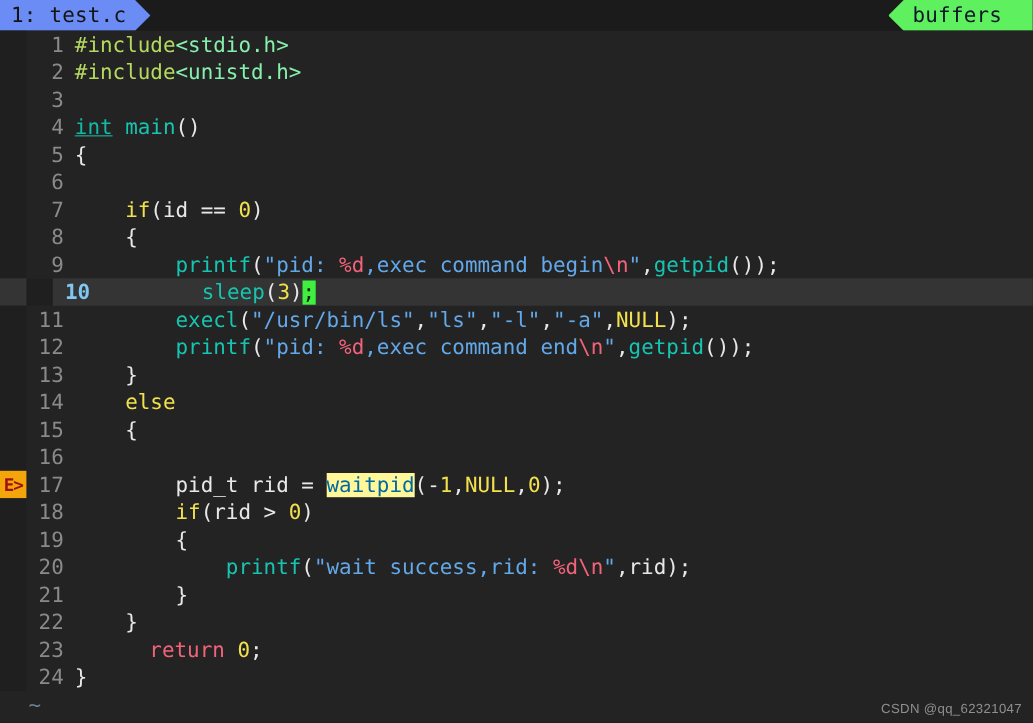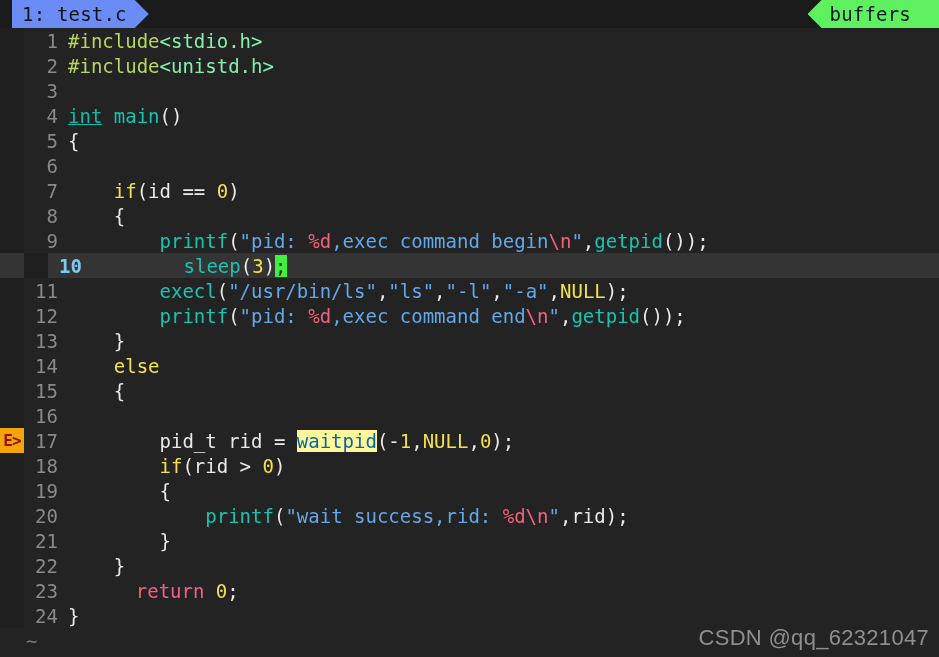--- a/index.html
+++ b/index.html
@@ -34,21 +34,21 @@
     position: absolute;
     top: 0;
     height: 28px;
     display: flex;
     align-items: center;
     font-size: 19px;
     letter-spacing: 0.2px;
     white-space: pre;
   }
   .tab-active {
-    left: 12px;
+    left: 0;
     background: #6b8cf5;
     color: #141414;
     padding: 0 8px 0 10px;
     
     clip-path: polygon(0 0, calc(100% - 14px) 0, 100% 50%, calc(100% - 14px) 100%, 0 100%);
     padding-right: 22px;
   }
   .tab-buffers {
     right: 0;
     background: #5ff05f;
@@ -149,21 +149,21 @@
     font-size: 19px;
     padding-left: 26px;
   }
 
   #watermark {
     position: absolute;
     right: 10px;
     bottom: 6px;
     color: #8f8f8f;
     font-family: "Liberation Sans", sans-serif;
-    font-size: 22px;
+    font-size: 12px;
     letter-spacing: 0.3px;
   }
 </style>
 </head>
 <body>
 
 <div id="screen">
 
   <div id="tabline">
     <div class="tab tab-active">

